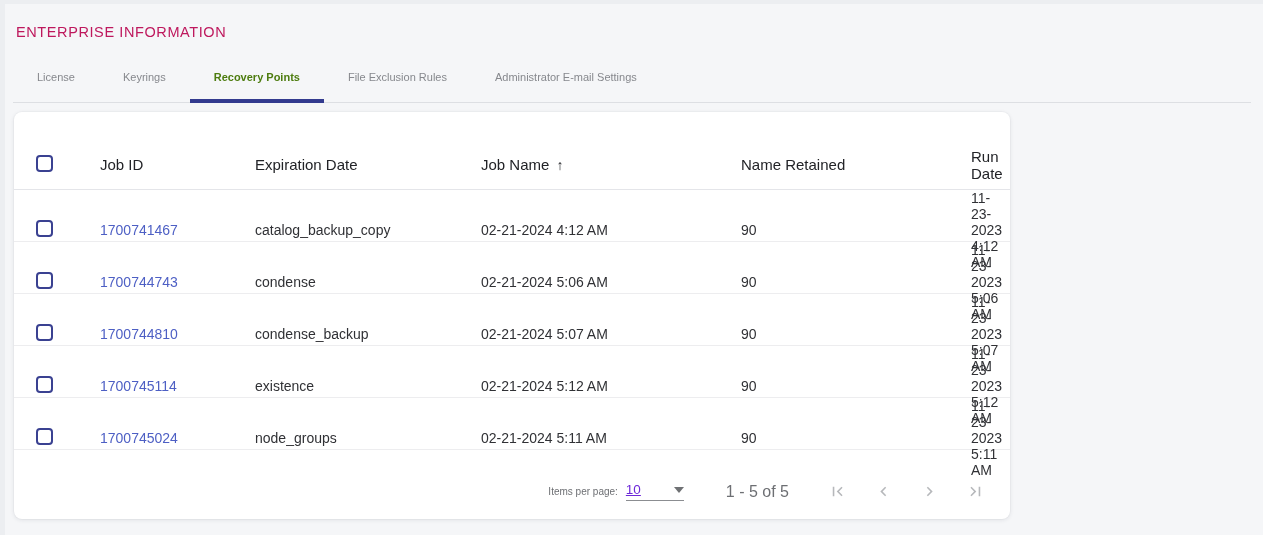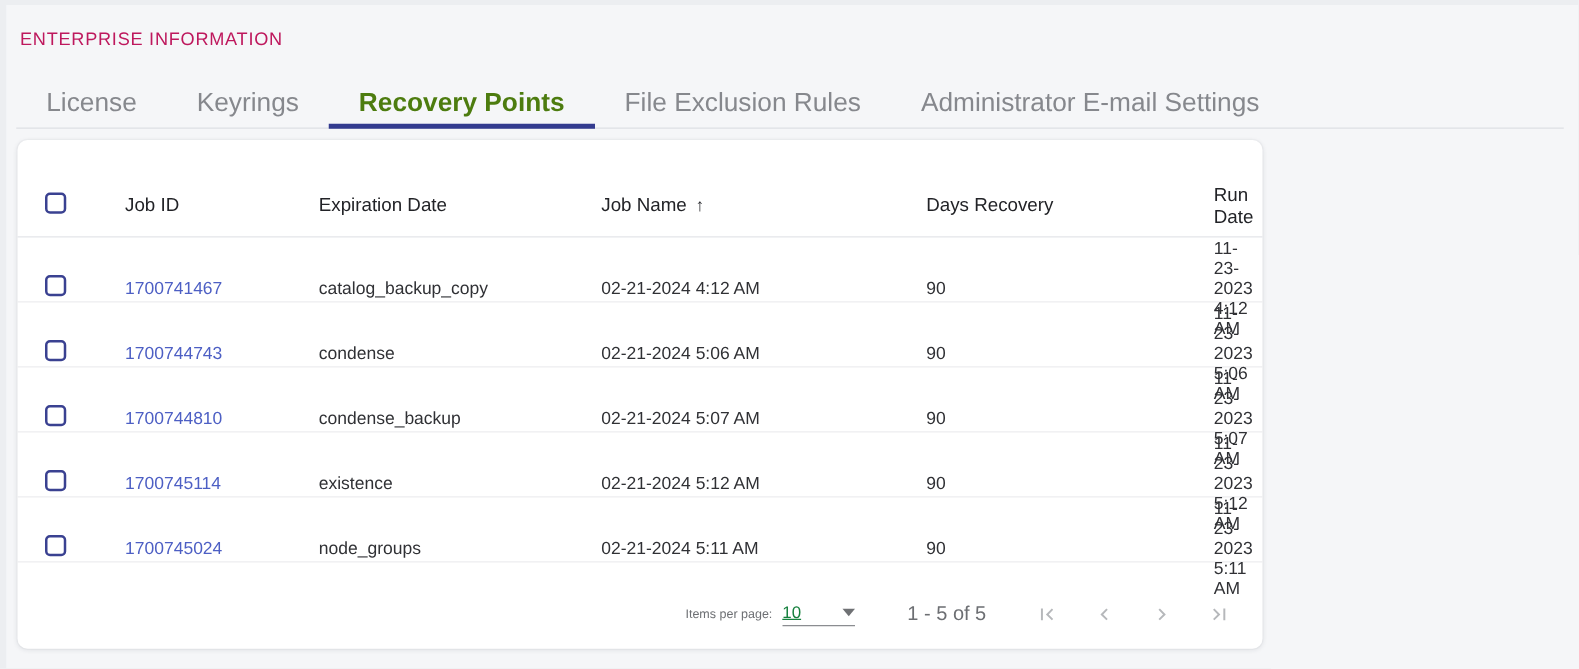--- a/index.html
+++ b/index.html
@@ -29,21 +29,21 @@
   }
 
   .tab-bar{
     display:flex;
     margin:19px 12px 0 13px;
     border-bottom:1px solid #dddfe3;
   }
   .tab{
     padding:12px 24px 0 24px;
     height:44px;
-    font-size:21px;
+    font-size:11px;
     color:#86888d;
     cursor:pointer;
     border-bottom:4px solid transparent;
     margin-bottom:-1px;
     white-space:nowrap;
   }
   .tab.active{
     color:#4d7c0f;
     font-weight:700;
     border-bottom-color:#333b8f;
@@ -113,21 +113,21 @@
     align-items:center;
     justify-content:space-between;
     margin-left:8px;
     width:58px;
     border-bottom:1px solid #8b8d91;
     padding-bottom:3px;
     cursor:pointer;
   }
   .pp-value{
     font-size:13.5px;
-    color:#15803d;
+    color:#6d28d9;
     text-decoration:underline;
   }
   .caret{
     width:0; height:0;
     border-left:5px solid transparent;
     border-right:5px solid transparent;
     border-top:6px solid #6f7174;
   }
   .range{
     margin-left:42px;
@@ -163,21 +163,21 @@
     <div class="tab">Administrator E-mail Settings</div>
   </div>
 
   <div class="card">
 
     <div class="row thead">
       <div><span class="checkbox"></span></div>
       <div>Job ID</div>
       <div>Expiration Date</div>
       <div><span>Job Name</span><span class="sort">↑</span></div>
-      <div>Days Recovery</div>
+      <div>Name Retained</div>
       <div>Run Date</div>
     </div>
 
     <div class="row data">
       <div><span class="checkbox"></span></div>
       <div><a class="link">1700741467</a></div>
       <div>catalog_backup_copy</div>
       <div>02-21-2024 4:12 AM</div>
       <div>90</div>
       <div>11-23-2023 4:12 AM</div>

